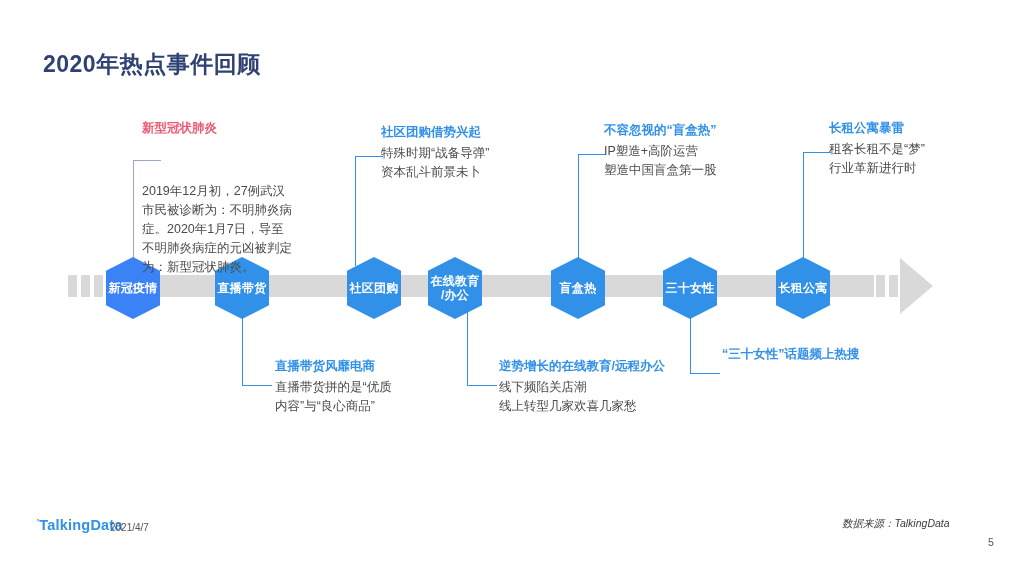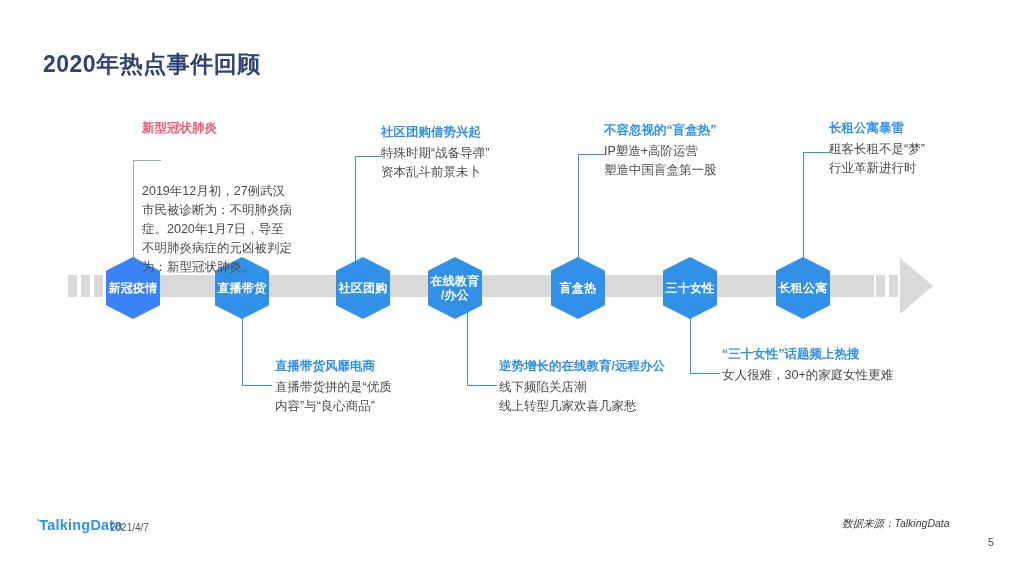--- a/index.html
+++ b/index.html
@@ -145,21 +145,21 @@
     <div class="seg seg-r2"></div>
     <div class="seg seg-r3"></div>
     <div class="arrow-head"></div>
 
     <div class="hex pink" style="left:106px;">
       <span>新冠疫情</span>
     </div>
     <div class="hex blue" style="left:215px;">
       <span>直播带货</span>
     </div>
-    <div class="hex blue" style="left:336px;">
+    <div class="hex blue" style="left:347px;">
       <span>社区团购</span>
     </div>
     <div class="hex blue" style="left:428px;">
       <div>
         <span>在线教育</span>
         <span>/办公</span>
       </div>
     </div>
     <div class="hex blue" style="left:551px;">
       <span>盲盒热</span>
@@ -202,21 +202,20 @@
   </div>
 
   <div class="callout" style="left:499px;top:358px;">
     <div class="c-title blue">逆势增长的在线教育/远程办公</div>
     <div class="c-line">线下频陷关店潮</div>
     <div class="c-line">线上转型几家欢喜几家愁</div>
   </div>
 
   <div class="callout" style="left:722px;top:346px;">
     <div class="c-title blue">“三十女性”话题频上热搜</div>
-    <div class="c-line">女人很难，30+的家庭女性更难</div>
   </div>
 
   <div class="footer-logo">
     <span class="dot">'</span><span>TalkingData</span>
   </div>
   <div class="footer-date">2021/4/7</div>
   <div class="source-note">数据来源：TalkingData</div>
   <div class="page-num">5</div>
 
 </div>

